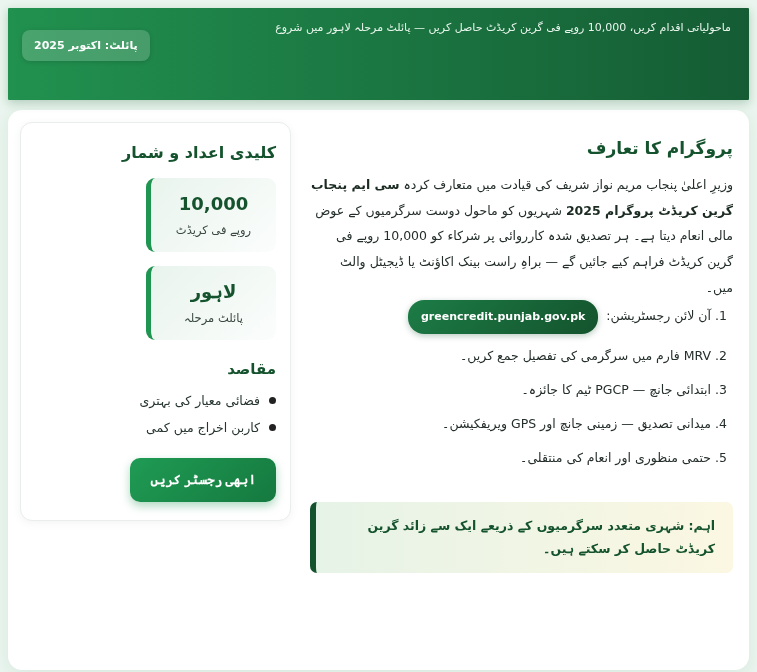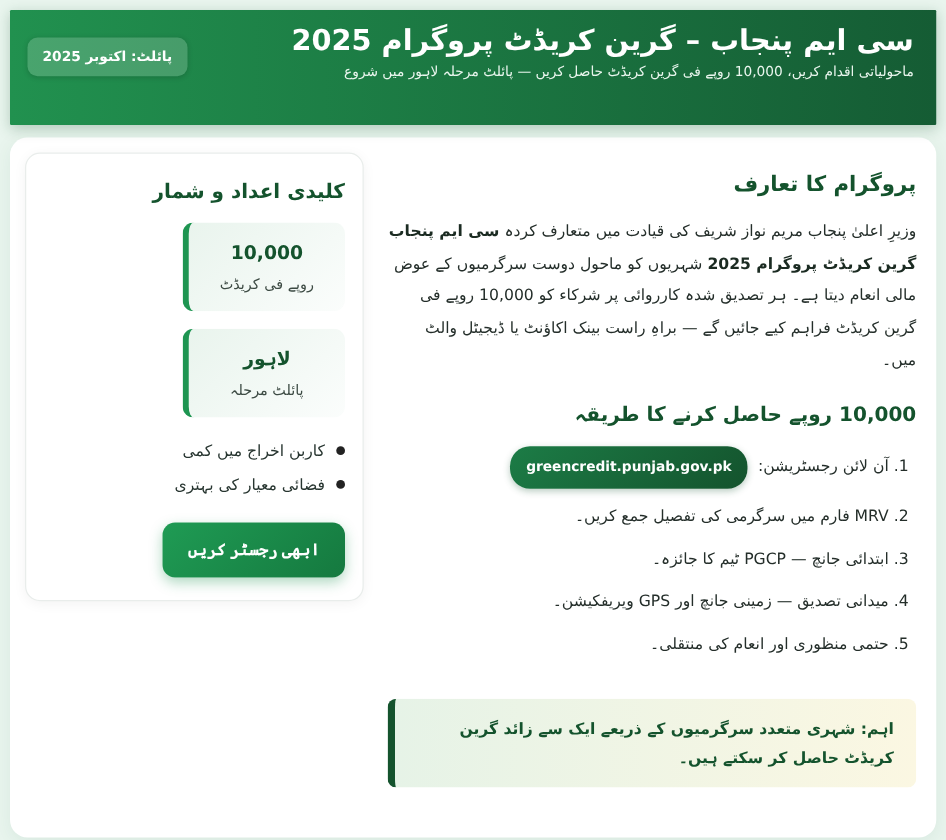--- a/index.html
+++ b/index.html
@@ -92,21 +92,21 @@
   .stats-title { font-size: 16px; margin: 4px 0 16px; }
   .stat-box {
     width: 130px;
     border-left: 5px solid #1e9551;
     background: linear-gradient(135deg, #e9f4ed 0%, #fbfdfc 100%);
     border-radius: 9px;
     padding: 15px 10px;
     text-align: center;
     margin-bottom: 14px;
   }
-  .stat-value { font-size: 15px; font-weight: 700; color: #14532d; margin-bottom: 9px; }
+  .stat-value { font-size: 18px; font-weight: 700; color: #14532d; margin-bottom: 9px; }
   .stat-label { font-size: 11.5px; color: #3c4a43; }
   .objectives-title { font-size: 15px; margin: 20px 0 10px; }
   .objectives-list { list-style: none; }
   .objectives-list li {
     font-size: 12.5px; color: #273530; line-height: 2.15;
   }
   .bullet-dot {
     display: inline-block;
     width: 7px; height: 7px;
     background: #222;
@@ -127,31 +127,29 @@
     border-radius: 10px;
     box-shadow: 0 4px 10px rgba(26,143,78,.35);
     cursor: pointer;
   }
 </style>
 </head>
 <body>
 
 <header class="app-header">
   <div class="pilot-badge">پائلٹ: اکتوبر 2025</div>
-  <h1 class="page-title">سی ایم پنجاب – گرین کریڈٹ پروگرام 2025</h1>
   <div class="page-subtitle">ماحولیاتی اقدام کریں، 10,000 روپے فی گرین کریڈٹ حاصل کریں — پائلٹ مرحلہ لاہور میں شروع</div>
 </header>
 
 <main class="main-card">
 
   <section class="content">
     <h2 class="section-title intro-title">پروگرام کا تعارف</h2>
     <p class="intro-paragraph"><span>وزیرِ اعلیٰ پنجاب مریم نواز شریف کی قیادت میں متعارف کردہ </span><b>سی ایم پنجاب گرین کریڈٹ پروگرام 2025</b><span> شہریوں کو ماحول دوست سرگرمیوں کے عوض مالی انعام دیتا ہے۔ ہر تصدیق شدہ کارروائی پر شرکاء کو 10,000 روپے فی گرین کریڈٹ فراہم کیے جائیں گے — براہِ راست بینک اکاؤنٹ یا ڈیجیٹل والٹ میں۔</span></p>
 
-    <h2 class="section-title method-title">10,000 روپے حاصل کرنے کا طریقہ</h2>
 
     <ol class="steps-list">
       <li><span>آن لائن رجسٹریشن:</span><span class="url-badge">greencredit.punjab.gov.pk</span></li>
       <li><span>MRV فارم میں سرگرمی کی تفصیل جمع کریں۔</span></li>
       <li><span>ابتدائی جانچ — PGCP ٹیم کا جائزہ۔</span></li>
       <li><span>میدانی تصدیق — زمینی جانچ اور GPS ویریفکیشن۔</span></li>
       <li><span>حتمی منظوری اور انعام کی منتقلی۔</span></li>
     </ol>
 
     <div class="important-note"><span>اہم:</span><span> شہری متعدد سرگرمیوں کے ذریعے ایک سے زائد گرین کریڈٹ حاصل کر سکتے ہیں۔</span></div>
@@ -162,21 +160,22 @@
 
     <div class="stat-box">
       <div class="stat-value">10,000</div>
       <div class="stat-label">روپے فی کریڈٹ</div>
     </div>
     <div class="stat-box">
       <div class="stat-value">لاہور</div>
       <div class="stat-label">پائلٹ مرحلہ</div>
     </div>
 
+    <h3 class="section-title objectives-title">مقاصد</h3>
     <ul class="objectives-list">
+      <li><span class="bullet-dot"></span><span>فضائی معیار کی بہتری</span></li>
       <li><span class="bullet-dot"></span><span>کاربن اخراج میں کمی</span></li>
-      <li><span class="bullet-dot"></span><span>فضائی معیار کی بہتری</span></li>
     </ul>
 
     <button class="register-btn">ابھی رجسٹر کریں</button>
   </aside>
 
 </main>
 
 </body></html>

